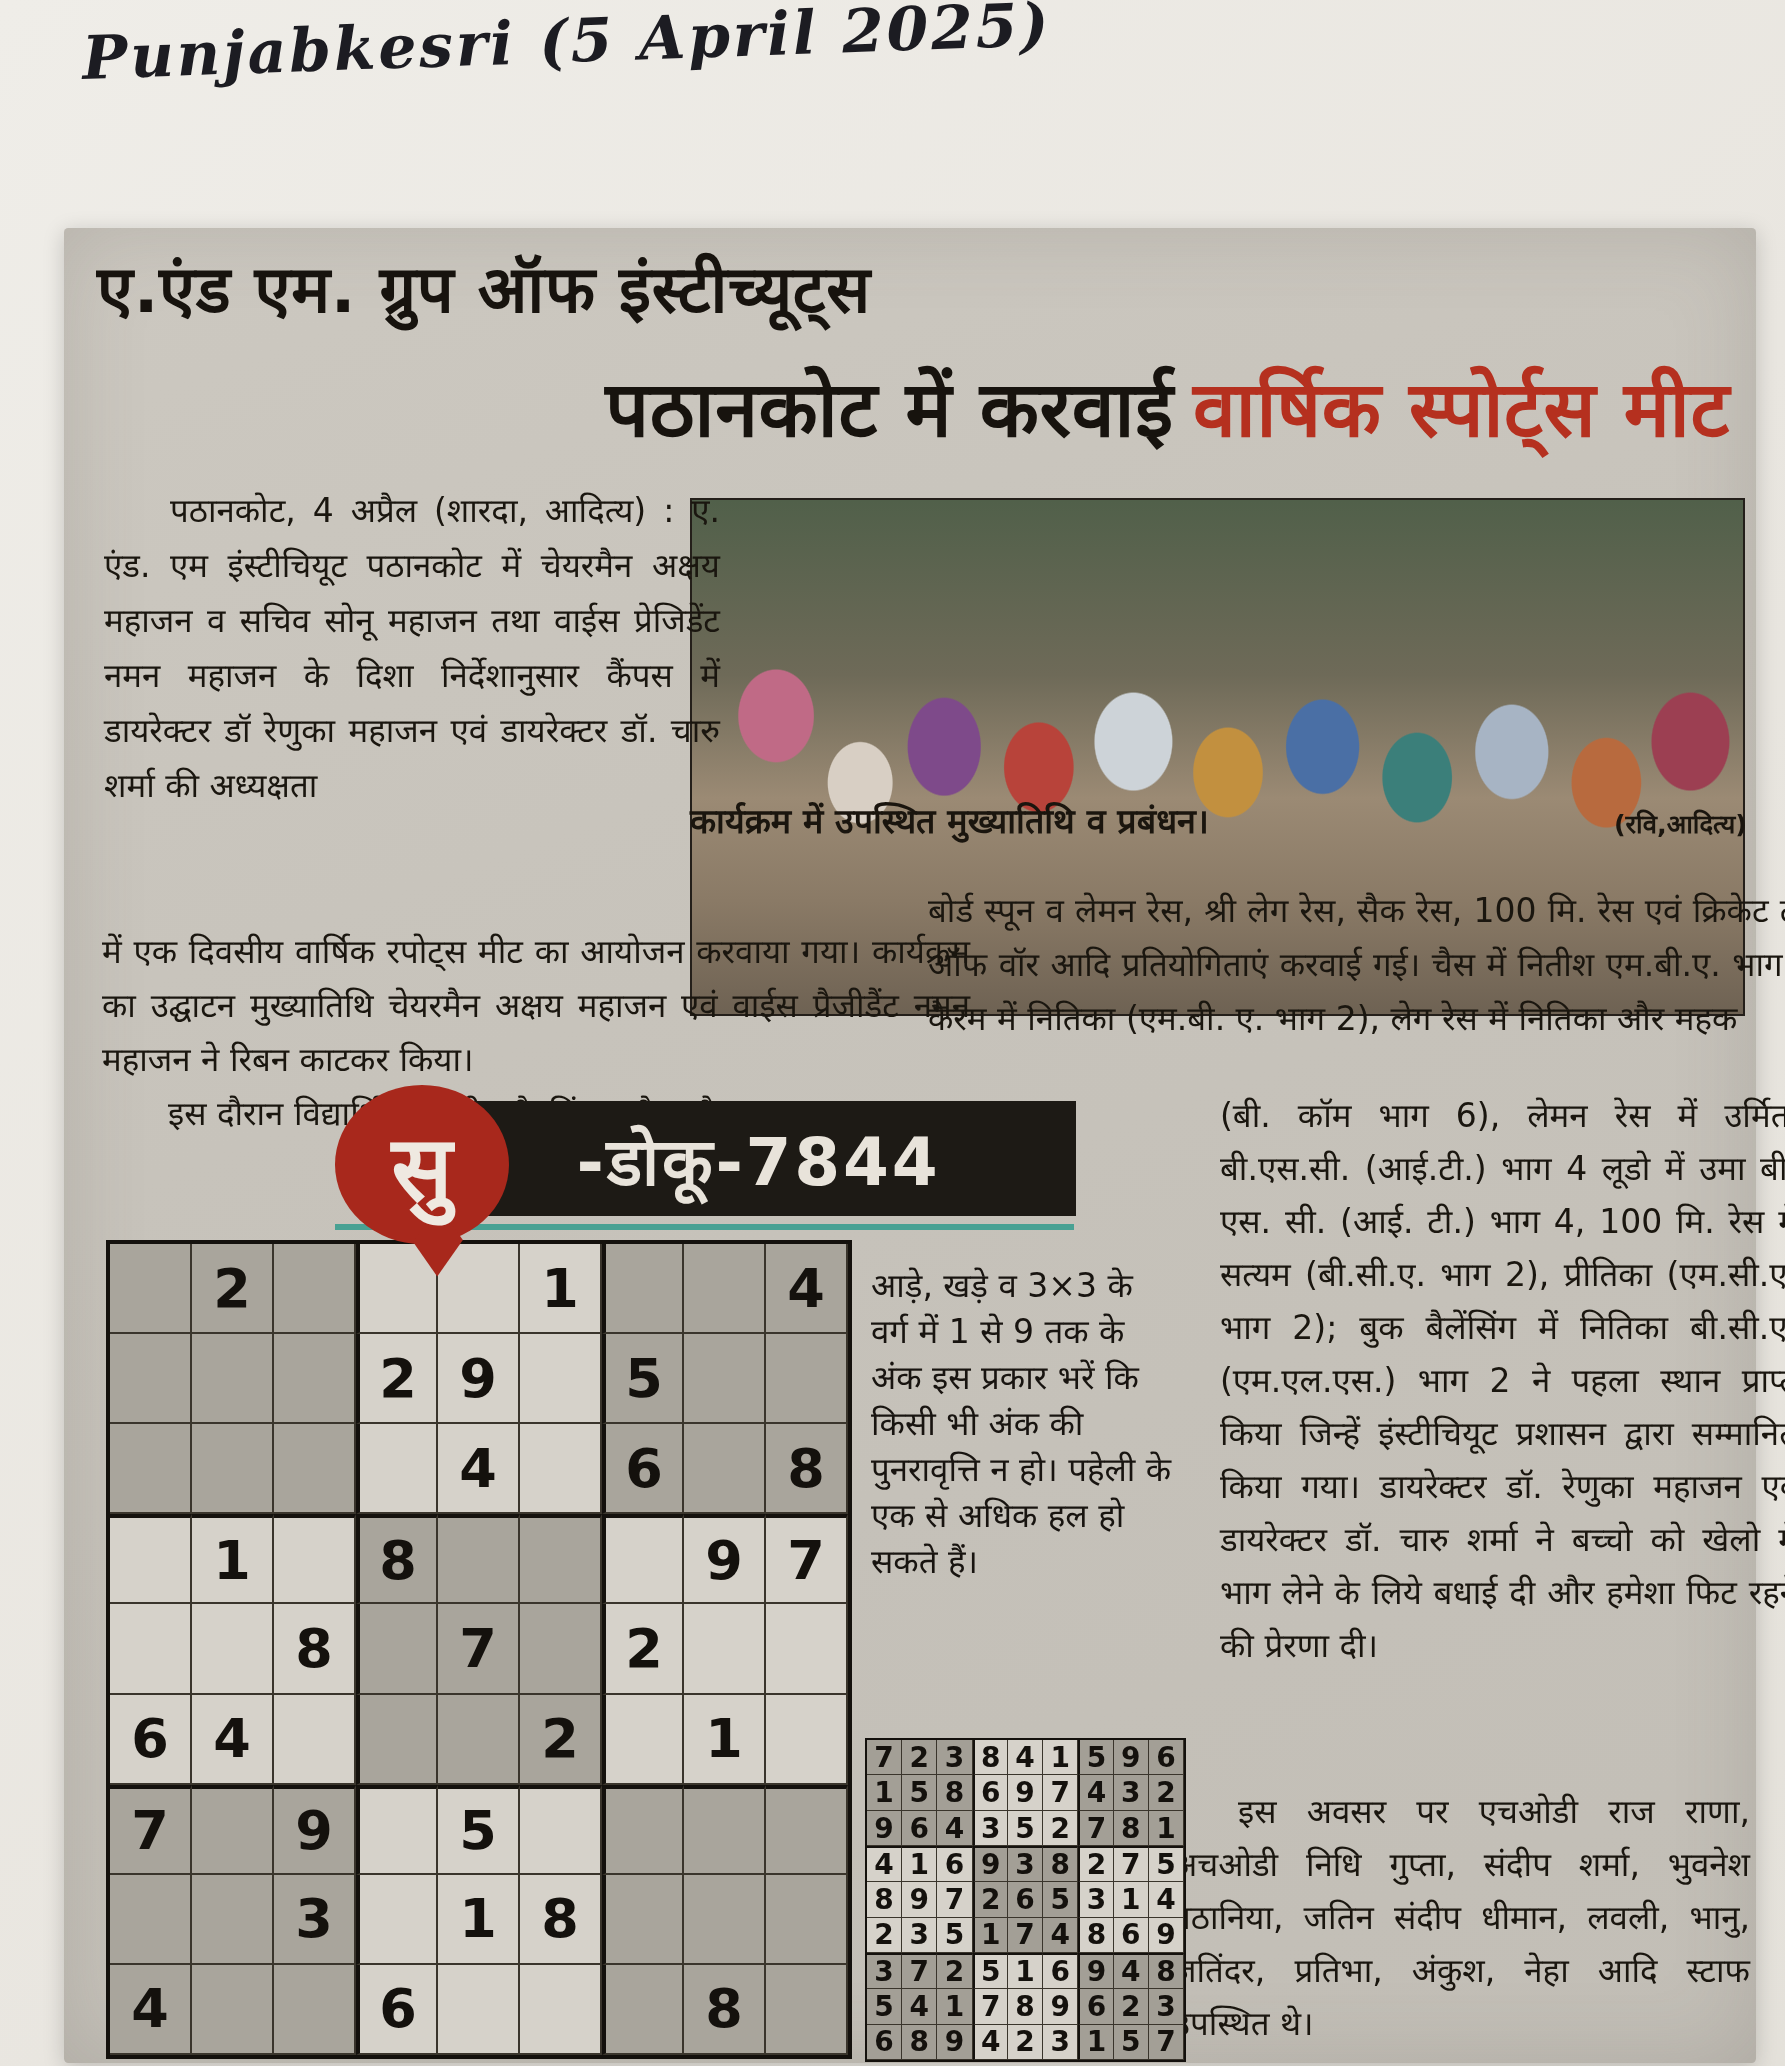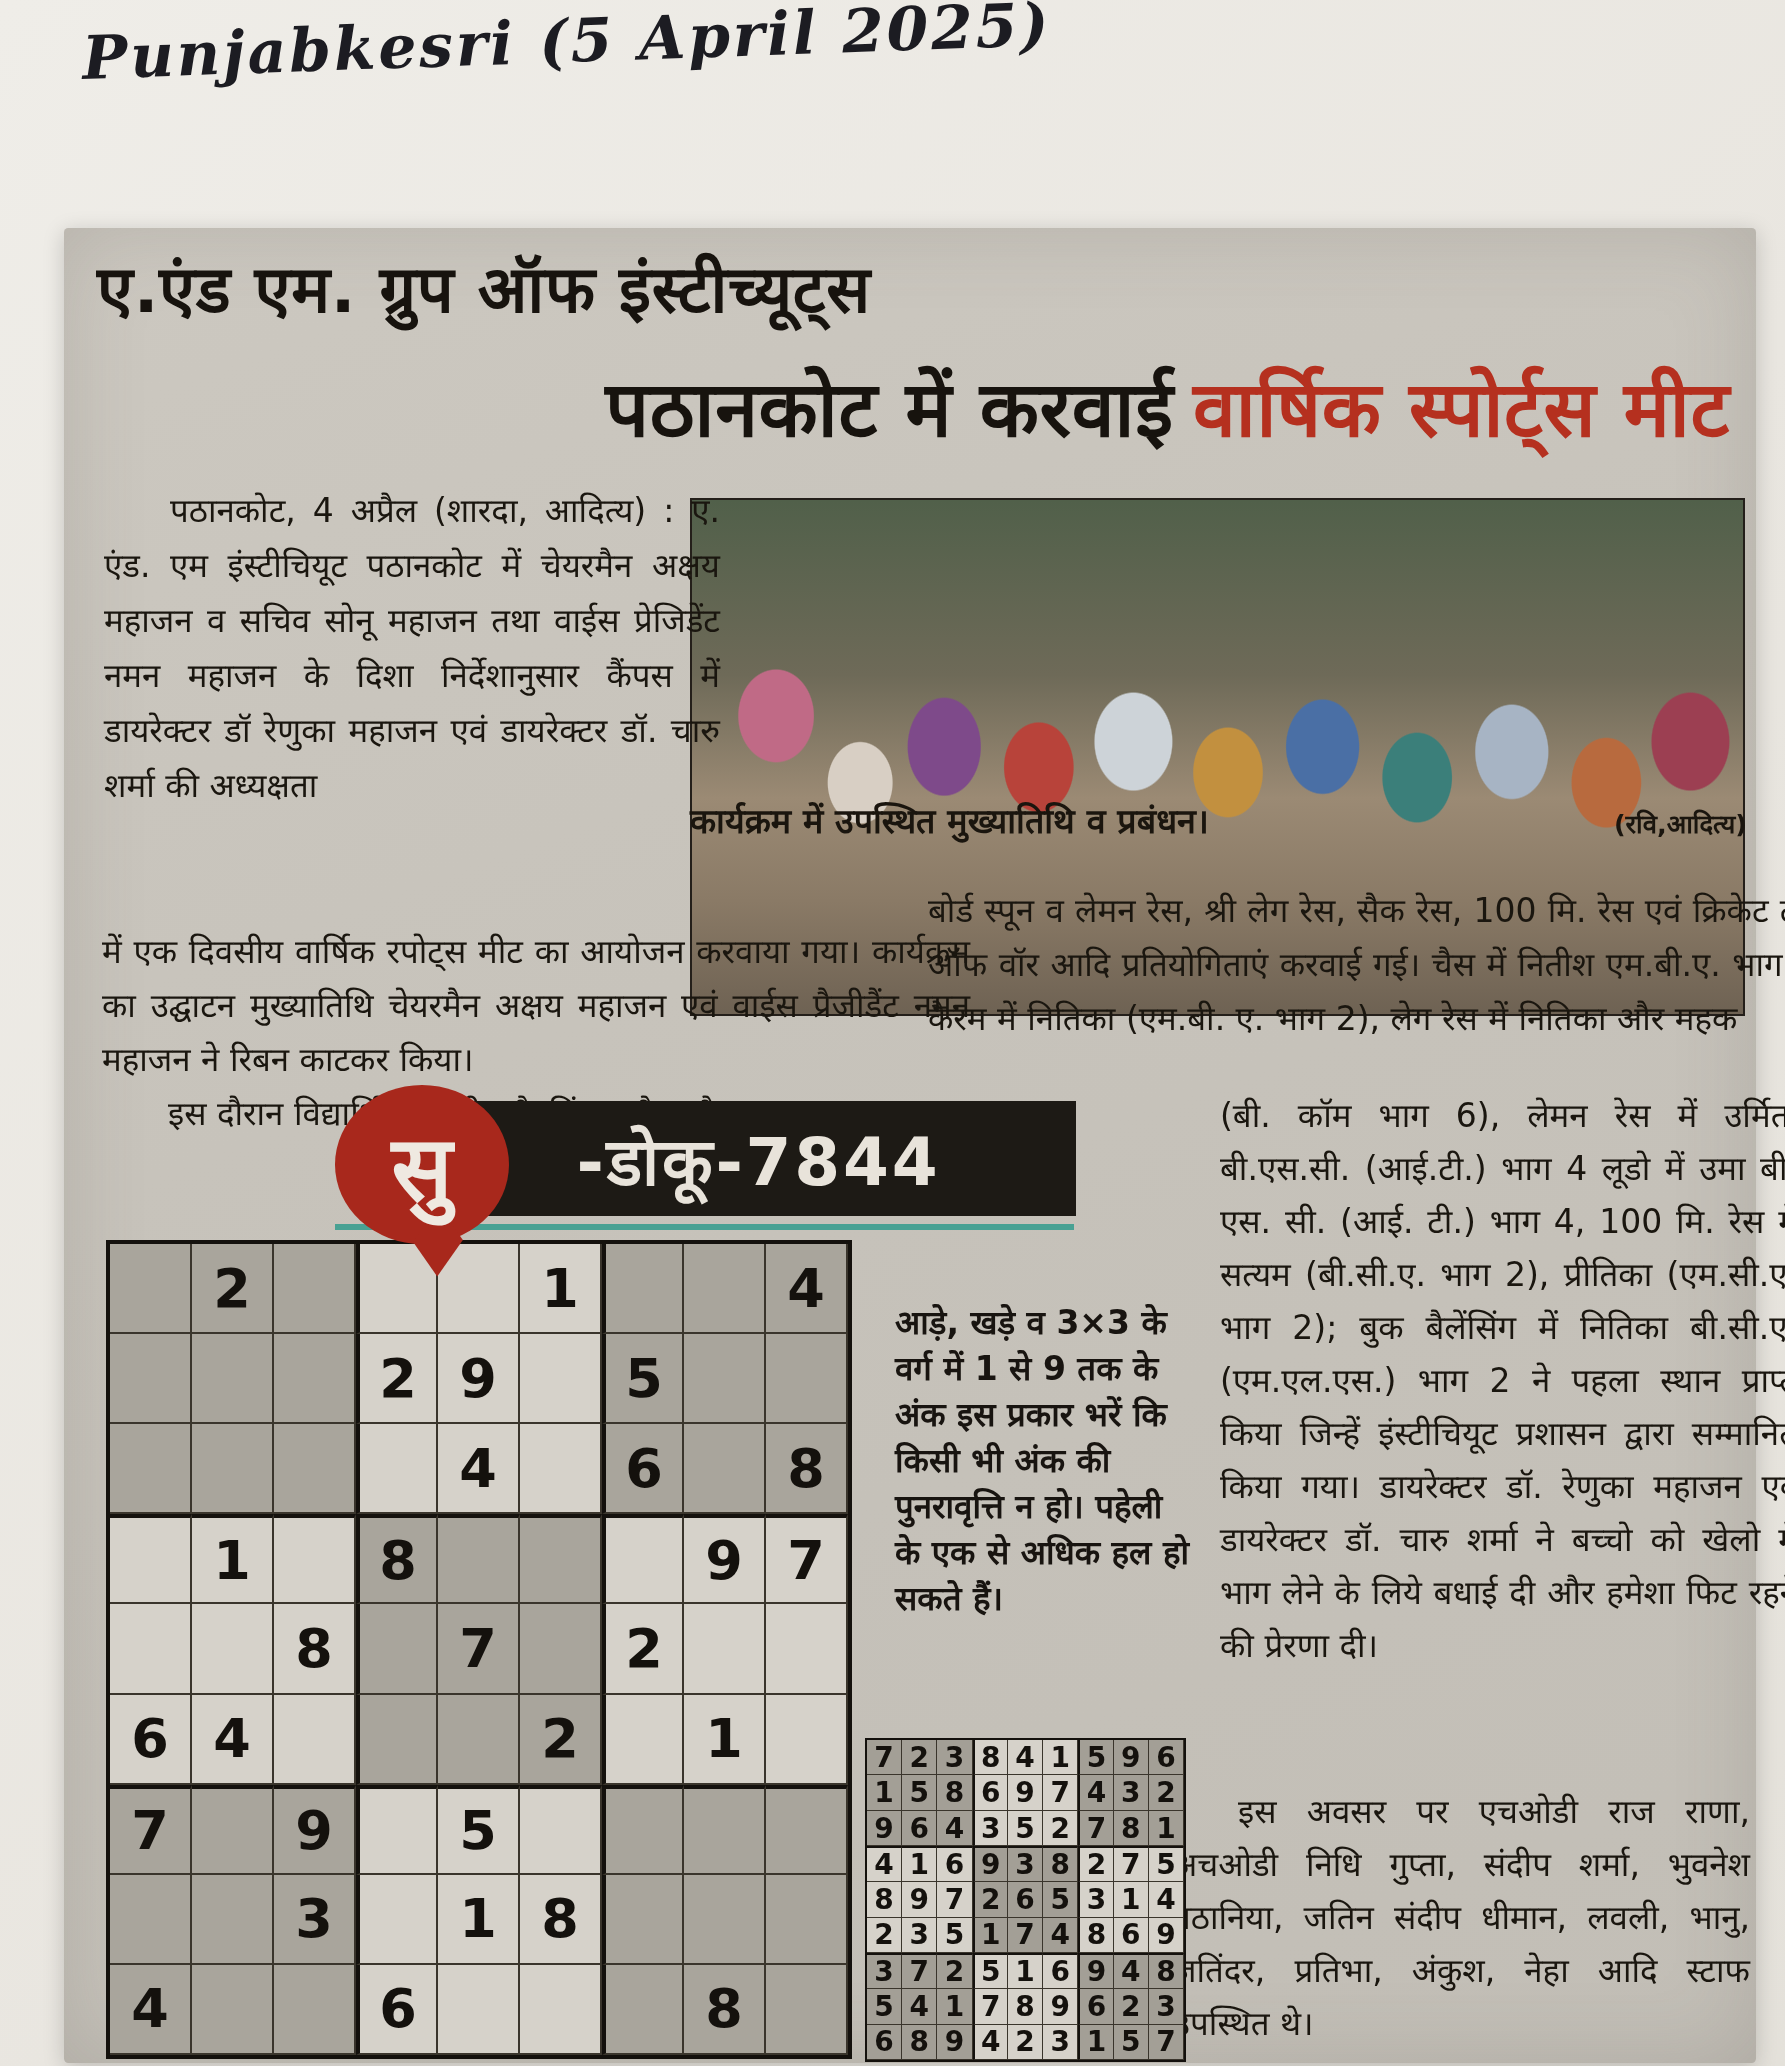--- a/index.html
+++ b/index.html
@@ -95,22 +95,22 @@
     font-weight:bold;color:#14110d;background:#d6d2ca;box-sizing:border-box;
   }
   .cell.dark{background:#a9a59c;}
   .cell.bl{border-left:var(--thick) solid #14110d;}
   .cell.bt{border-top:var(--thick) solid #14110d;}
   .puzzle .cell{font-size:54px;}
   .solution .cell{font-size:28px;}
   .solution .cell.dark{background:#a39f96;}
   
   .instructions{
-    position:absolute;left:831px;top:1035px;width:304px;
-    font-size:33px;line-height:46px;font-weight:bold;color:#181410;text-align:left;margin-top:37px;
+    position:absolute;left:807px;top:1035px;width:304px;
+    font-size:33px;line-height:46px;font-weight:normal;color:#181410;text-align:left;
   }
   .sol-titlebar{
     position:absolute;left:801px;top:1445px;width:321px;height:60px;
     background:#1d1a15;display:flex;align-items:center;justify-content:center;
   }
   .sol-titlebar .t{font-size:33px;font-weight:bold;color:#e8e3da;white-space:nowrap;}
 </style>
 </head>
 <body>
 

